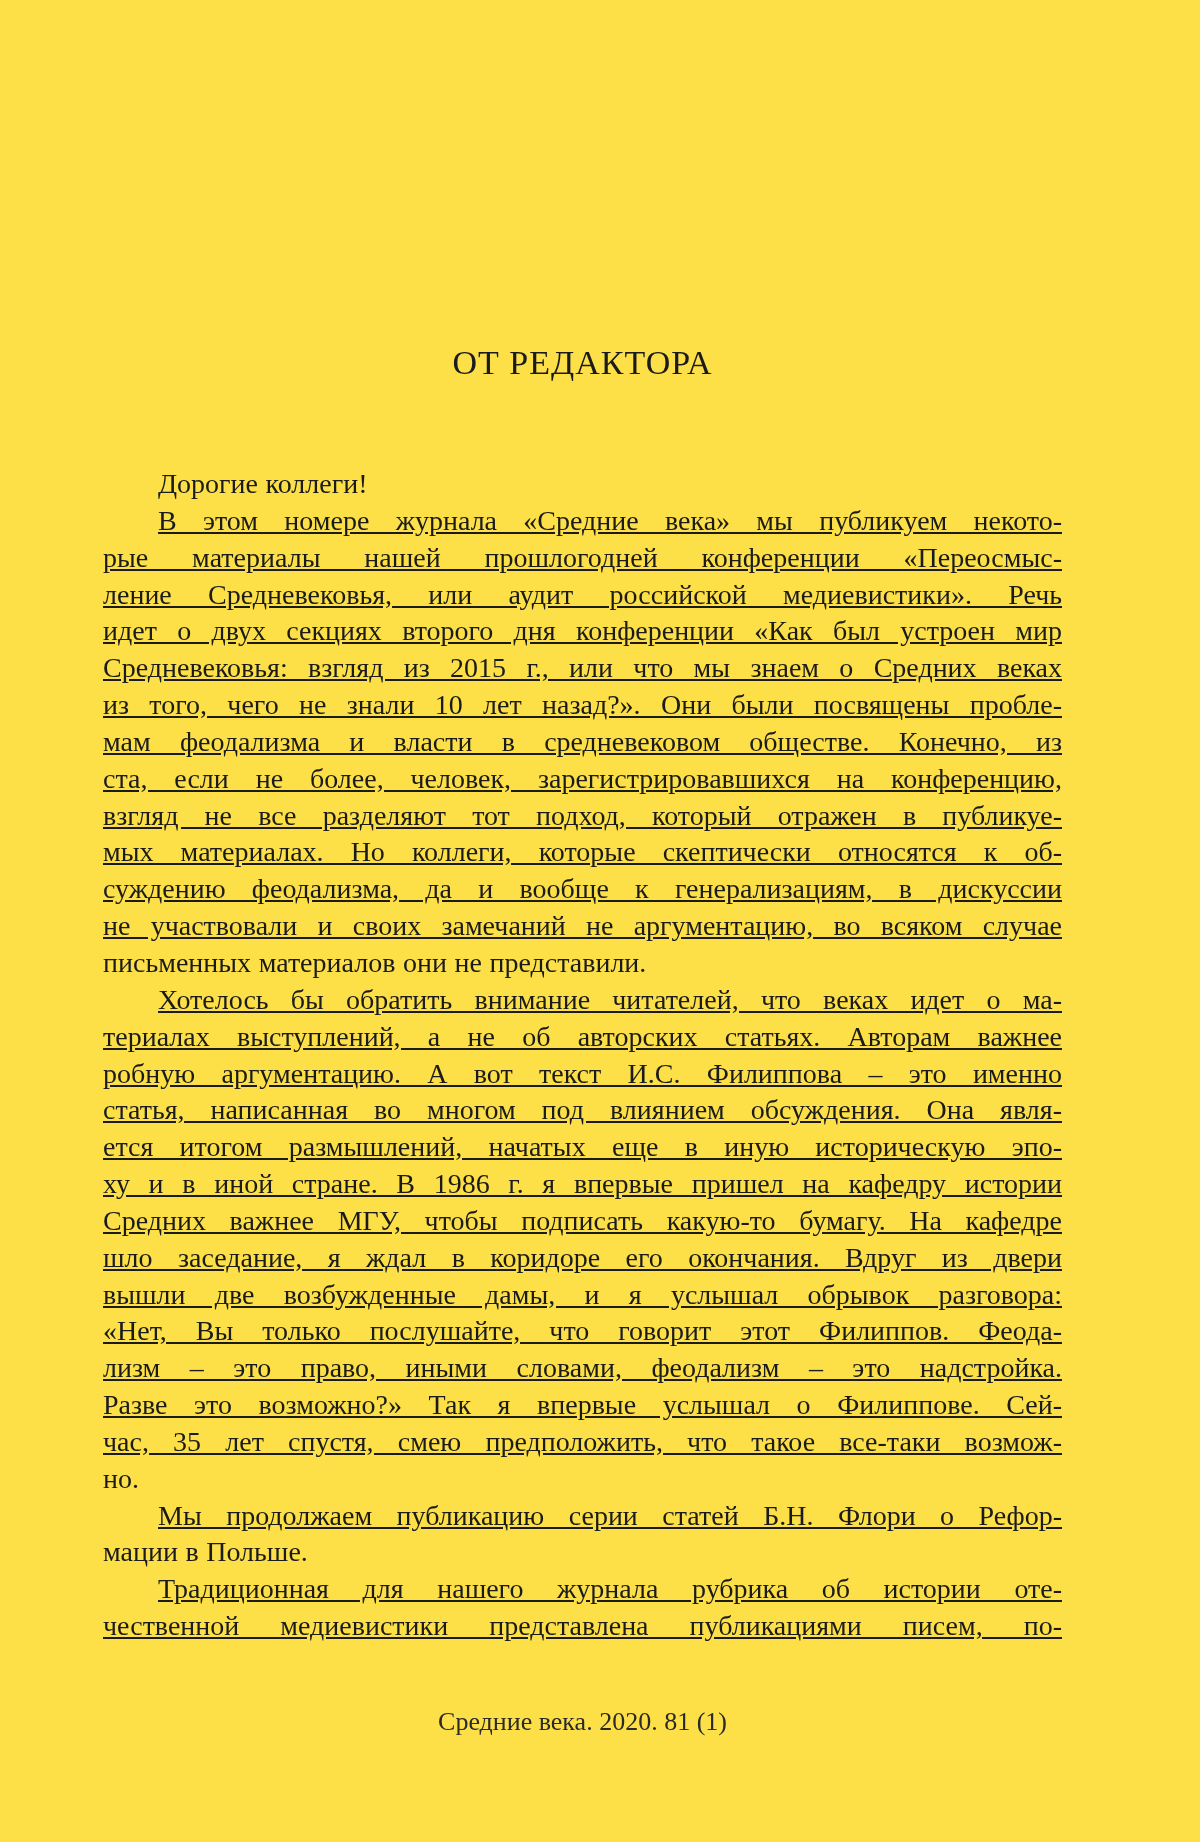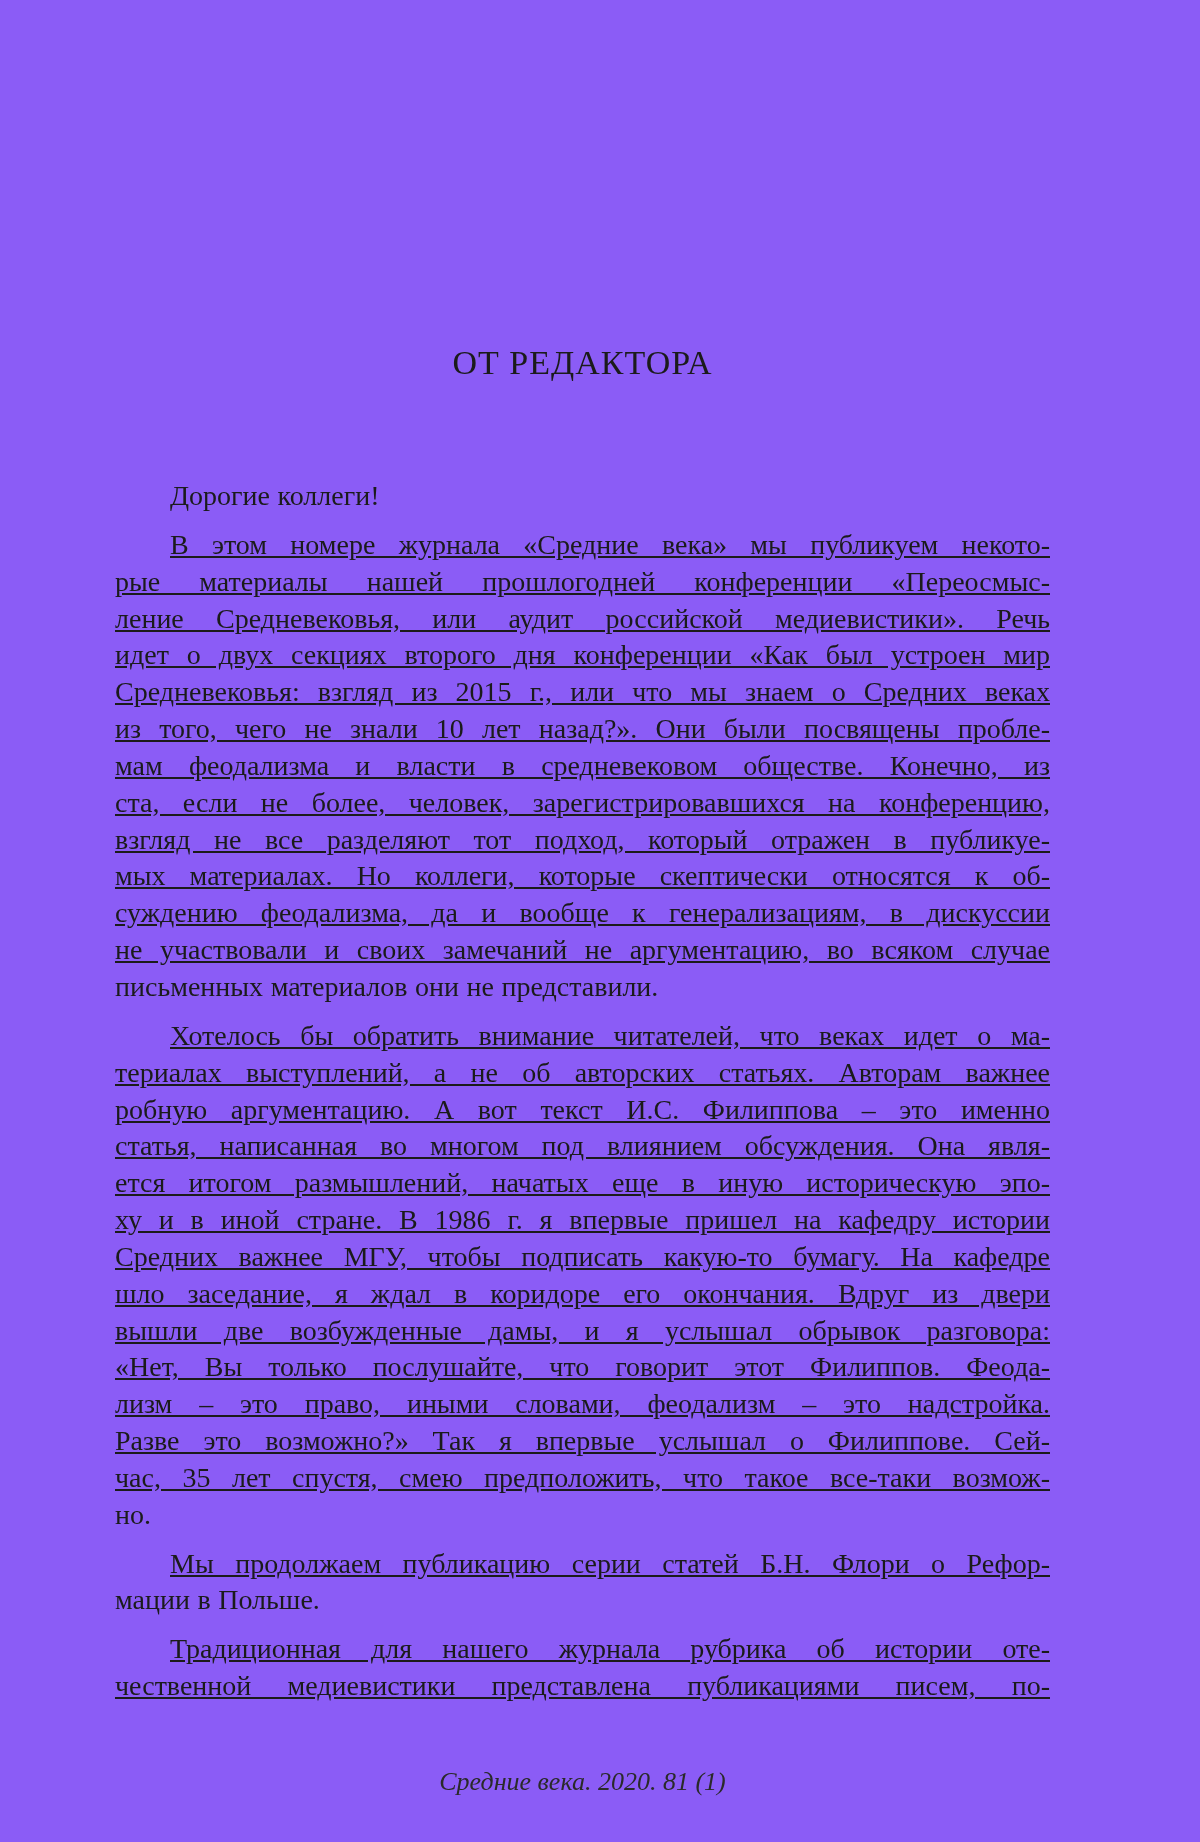--- a/index.html
+++ b/index.html
@@ -11,21 +11,21 @@
     width: 1200px;
     height: 1842px;
     position: relative;
     font-family: "Liberation Serif", "DejaVu Serif", serif;
     color: #1b1b1b;
     overflow: hidden;
   }
   .page {
     position: absolute;
     inset: 0;
-    background: #8b5cf6;
+    background: #fde047;
   }
   .doc-title {
     position: absolute;
     top: 344px;
     left: 103px;
     width: 959px;
     margin: 0;
     text-align: center;
     font-size: 34px;
     font-weight: 400;
@@ -33,46 +33,45 @@
     line-height: 1.1;
     white-space: nowrap;
   }
   .doc-body {
     position: absolute;
     top: 466px;
     left: 103px;
     width: 959px;
   }
   .paragraph {
-    margin: 12px;
+    margin: 0;
     padding: 0;
   }
   .line {
     font-size: 28px;
     line-height: 36.85px;
     height: 36.85px;
     overflow: hidden;
     text-align: left;
     word-spacing: 0.02em;
   }
   .line.justify {
     text-align: justify;
     text-align-last: justify;
     text-decoration: underline;
   }
   .line.indent {
     padding-left: 55px;
   }
   .doc-footer {
     position: absolute;
-    top: 1766px;
+    top: 1706px;
     left: 103px;
     width: 959px;
     text-align: center;
-    font-style: italic;
     font-size: 26px;
     line-height: 1.2;
     color: #2a2a2a;
   }
 </style>
 </head>
 <body>
 
 <div class="page">
   <h1 class="doc-title">ОТ РЕДАКТОРА</h1>

